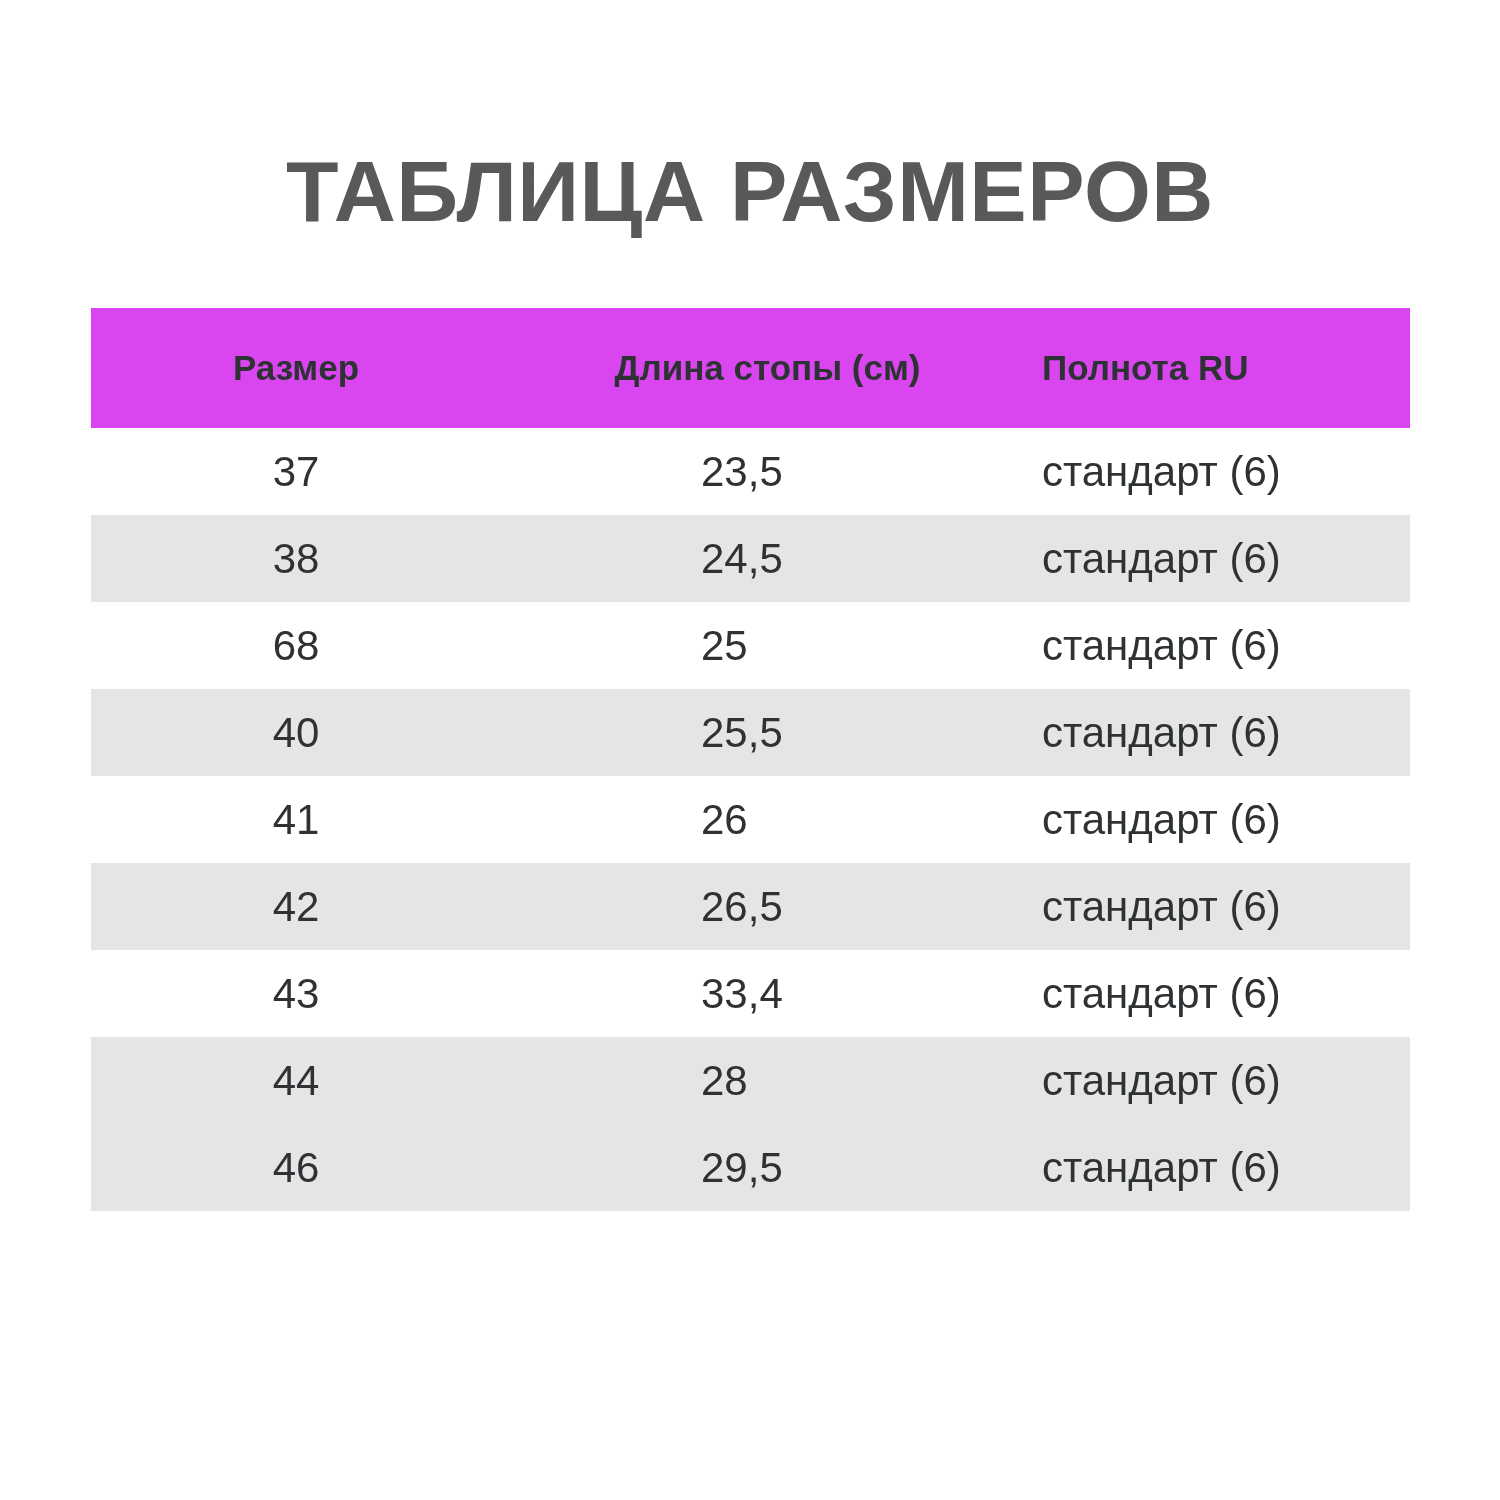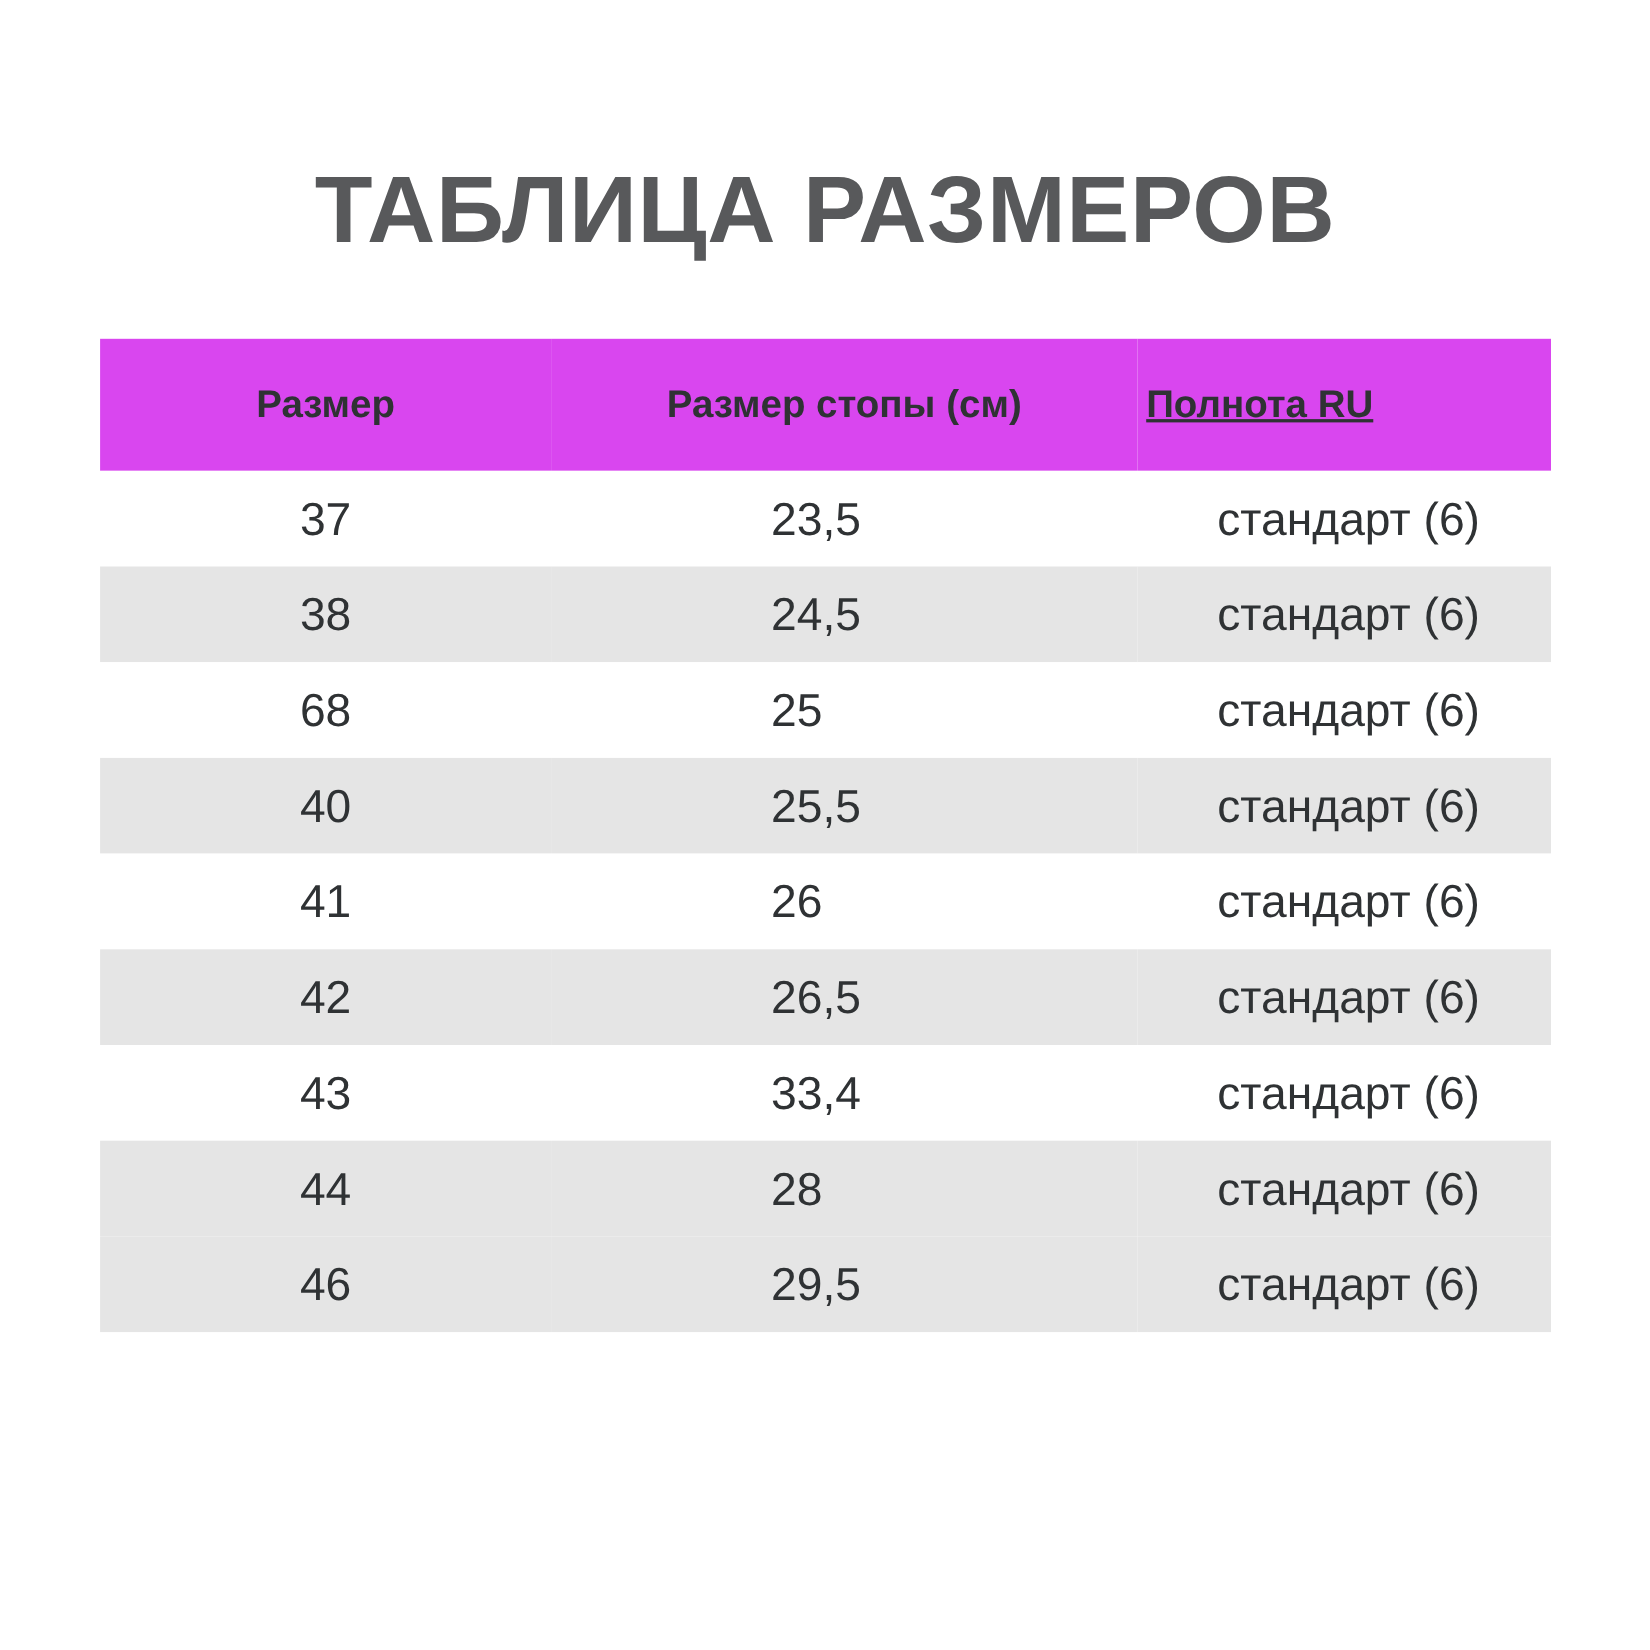--- a/index.html
+++ b/index.html
@@ -60,21 +60,21 @@
     margin: 0;
     font-size: 35px;
     font-weight: bold;
     color: #2f3234;
     vertical-align: middle;
     border: none;
   }
 
   .size-table thead th.h-size   { text-align: center; }
   .size-table thead th.h-length { text-align: center; }
-  .size-table thead th.h-width  { text-align: left; padding-left: 8px; text-decoration: underline; }
+  .size-table thead th.h-width  { text-align: left; padding-left: 8px; }
 
   .size-table tbody tr {
     background: #ffffff;
   }
   .size-table tbody tr.alt {
     background: #e5e5e5;
   }
 
   .size-table tbody td {
     height: 87px;
@@ -88,41 +88,41 @@
   }
 
   .size-table tbody td.c-size {
     text-align: center;
   }
   .size-table tbody td.c-length {
     text-align: left;
     padding-left: 200px;
   }
   .size-table tbody td.c-width {
-    text-align: center;
+    text-align: left;
     padding-left: 8px;
   }
 </style>
 </head>
 <body>
 
 <div class="page">
 
   <div class="page-title">ТАБЛИЦА РАЗМЕРОВ</div>
 
   <table class="size-table">
     <colgroup>
       <col class="col-size">
       <col class="col-length">
       <col class="col-width">
     </colgroup>
     <thead>
       <tr>
         <th class="h-size">Размер</th>
-        <th class="h-length">Размер стопы (см)</th>
+        <th class="h-length">Длина стопы (см)</th>
         <th class="h-width">Полнота RU</th>
       </tr>
     </thead>
     <tbody id="table-body">
         <tr class="">
           <td class="c-size">37</td>
           <td class="c-length">23,5</td>
           <td class="c-width">стандарт (6)</td>
         </tr>
         <tr class="alt">

